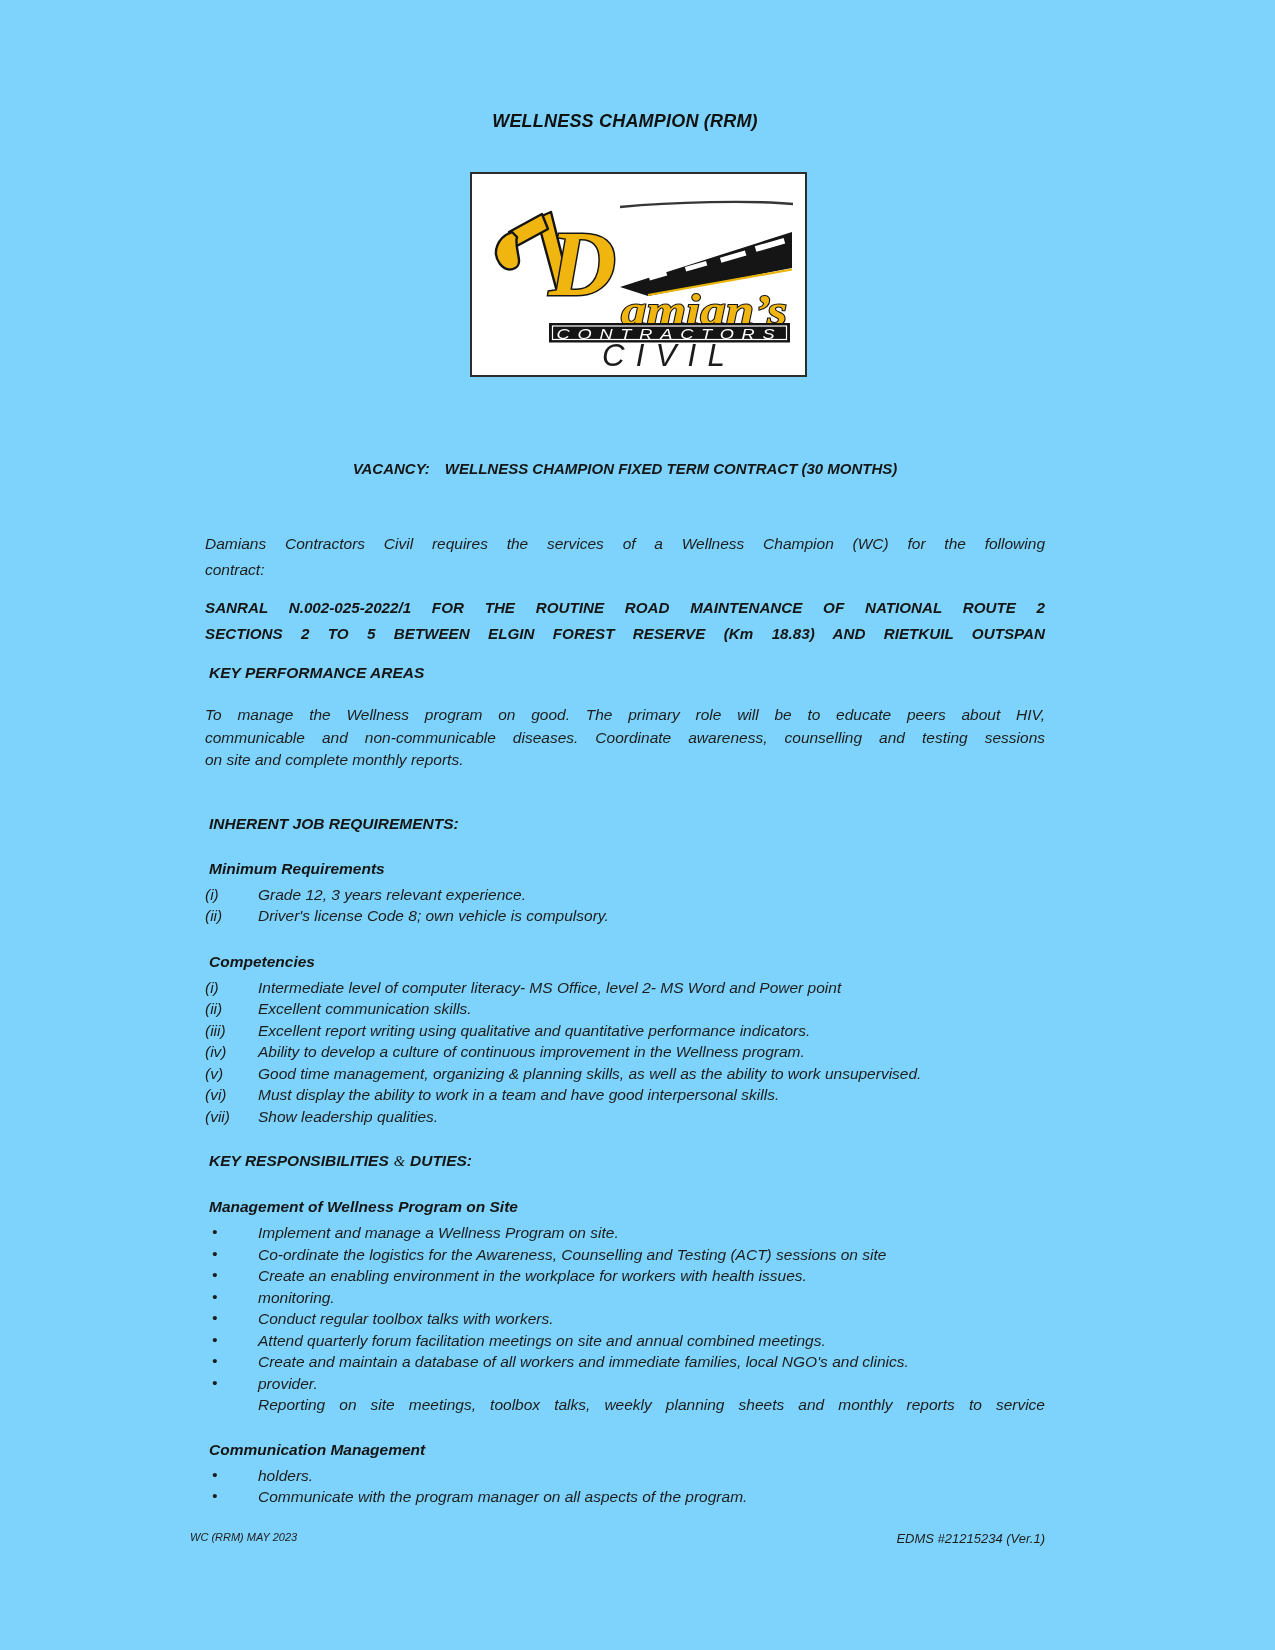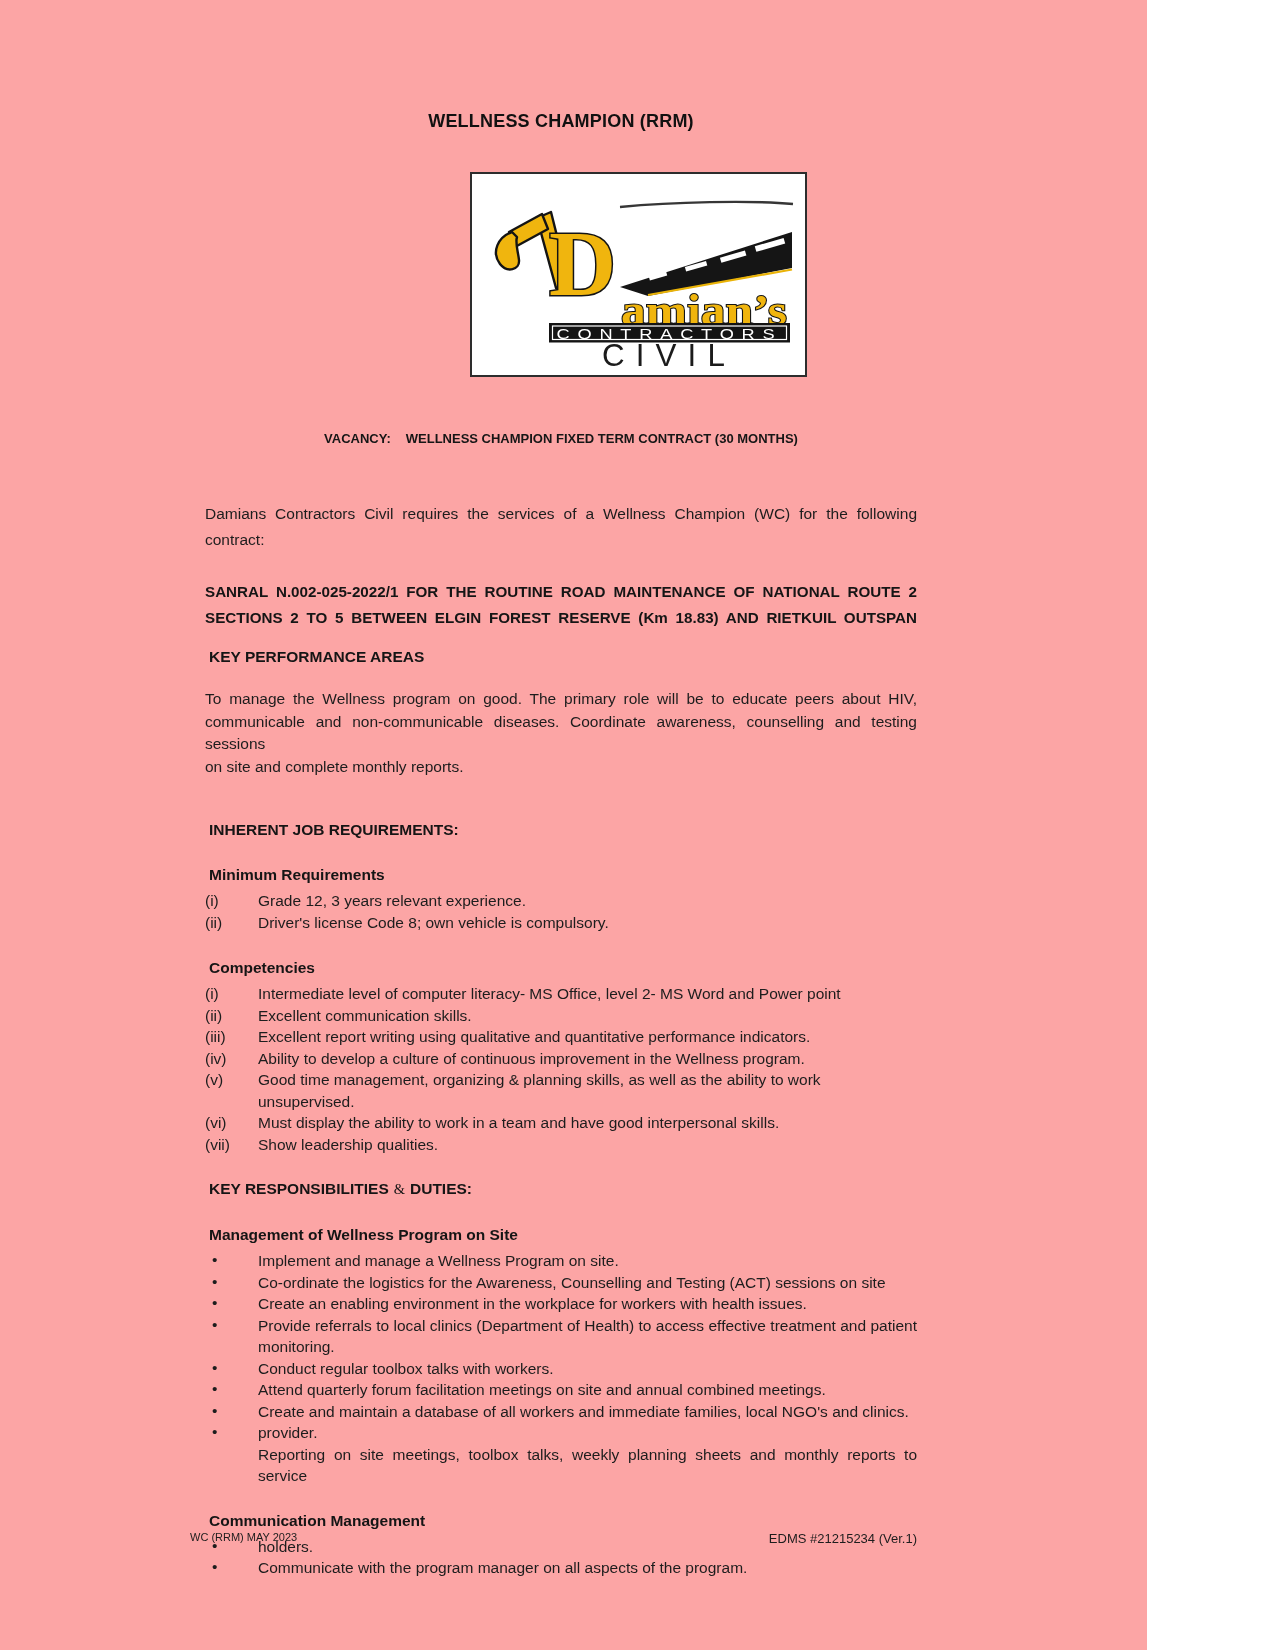--- a/index.html
+++ b/index.html
@@ -1,36 +1,36 @@
 <!DOCTYPE html>
 <html><head>
 <meta charset="utf-8">
 <style>
   html,body { margin:0; padding:0; background:#ffffff; }
   body { width:1275px; height:1650px; position:relative;
          font-family:"Liberation Sans", sans-serif; color:#1d1d1d;
          -webkit-font-smoothing:antialiased; }
-  .page { position:relative; width:1147px; height:1650px; background:#fca5a5; overflow:hidden; }
+  .page { position:relative; width:1275px; height:1650px; background:#7dd3fc; overflow:hidden;font-style:italic; }
   .content { padding:109px 230px 0 205px; }
 
   .doc-title { text-align:center; font-size:18px; font-weight:bold; line-height:24px; letter-spacing:.2px; color:#111; }
 
   .logo-frame { margin:39px 0 0 265px; width:337px; height:205px; border:2px solid #2d2d2d;
                 box-sizing:border-box; background:#fff; }
   .logo-frame svg { display:block; }
 
-  .vacancy { margin-top:51px; text-align:center; font-size:13px; font-weight:bold; line-height:22px; color:#161616; }
+  .vacancy { margin-top:81px; text-align:center; font-size:15px; font-weight:bold; line-height:22px; color:#161616; }
   .vac-text { margin-left:15px; }
 
   .para { margin:0; font-size:15.5px; }
   .ln { display:block; }
   .just { text-align:justify; text-align-last:justify; }
 
   .intro  { margin-top:51px; line-height:26px; }
-  .sanral { margin-top:26px; line-height:26px; font-weight:bold; font-size:15.2px; color:#151515; }
+  .sanral { margin-top:12px; line-height:26px; font-weight:bold; font-size:15.2px; color:#151515; }
 
   .hd { margin:4px; font-size:15.5px; font-weight:bold; line-height:22px; color:#151515; }
   .h-kpa  { margin-top:15px; }
   .kpa    { margin-top:20px; line-height:22.5px; }
   .h-inh  { margin-top:41px; }
   .h-min  { margin-top:23px; }
   .h-comp { margin-top:24px; }
   .h-resp { margin-top:23px; }
   .h-mgmt { margin-top:24px; }
   .h-comm { margin-top:23px; }
@@ -200,21 +200,20 @@
   <div class="row">
     <span class="mark">•</span>
     <span class="txt">
             <span class="ln">Create an enabling environment in the workplace for workers with health issues.</span>
           </span>
   </div>
 
   <div class="row">
     <span class="mark">•</span>
     <span class="txt">
-            <span class="ln just">Provide referrals to local clinics (Department of Health) to access effective treatment and patient</span>
             <span class="ln">monitoring.</span>
           </span>
   </div>
 
   <div class="row">
     <span class="mark">•</span>
     <span class="txt">
             <span class="ln">Conduct regular toolbox talks with workers.</span>
           </span>
   </div>

